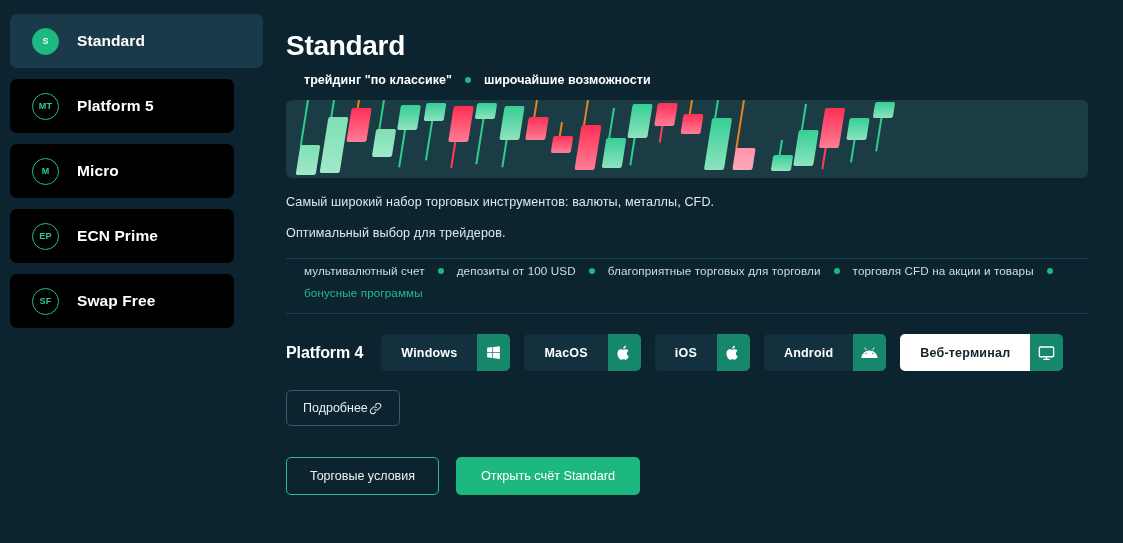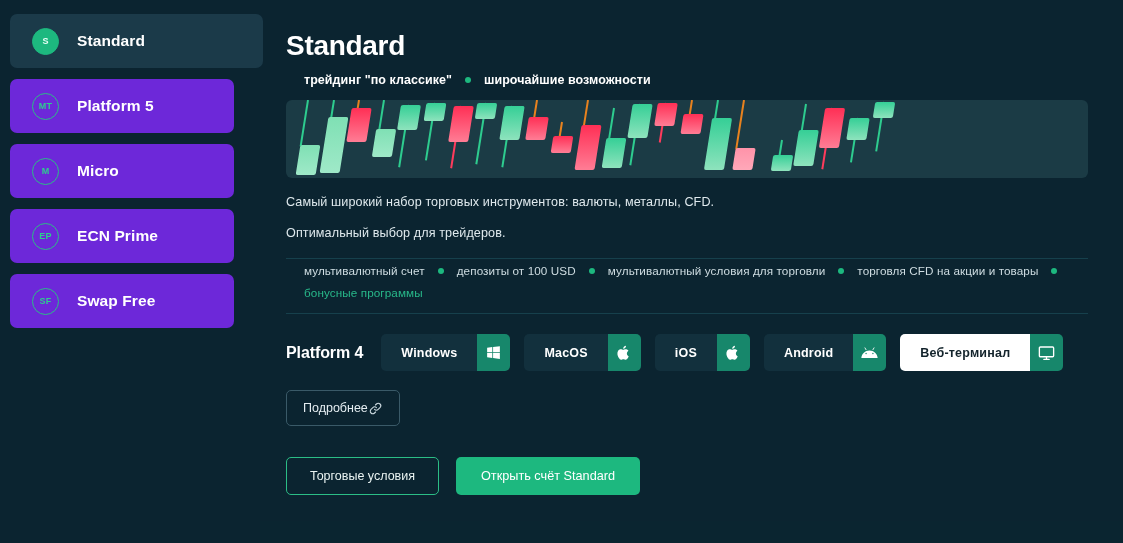--- a/index.html
+++ b/index.html
@@ -12,21 +12,21 @@
   .page { position: relative; width: 1123px; height: 543px; background: #0b2430; }
 
   
   .sidebar {
     position: absolute; left: 0; top: 0; width: 270px; height: 543px;
     padding-top: 14px;
   }
   .side-item {
     position: relative; display: flex; align-items: center;
     height: 54px; margin: 0 0 11px 10px; width: 224px;
-    background: #6d28d9; border-radius: 7px; cursor: pointer;
+    background: #000000; border-radius: 7px; cursor: pointer;
   }
   .side-item.active { width: 253px; background: #1b3a49; }
   .side-badge {
     width: 27px; height: 27px; border-radius: 50%;
     display: flex; align-items: center; justify-content: center;
     margin-left: 22px; flex: none;
     font-size: 9px; font-weight: bold; letter-spacing: .2px;
     color: #2ecc8f; border: 1px solid #2bbd86; background: transparent;
   }
   .side-item.active .side-badge {
@@ -209,21 +209,21 @@
     <div class="desc">Самый широкий набор торговых инструментов: валюты, металлы, CFD.</div>
     <div class="desc">Оптимальный выбор для трейдеров.</div>
 
     <div class="rule"></div>
 
     <div class="features" id="features">
         <span class="feat">мультивалютный счет</span>
         <i class="dot"></i>
         <span class="feat">депозиты от 100 USD</span>
         <i class="dot"></i>
-        <span class="feat">мультивалютный условия для торговли</span>
+        <span class="feat">благоприятные торговых для торговли</span>
         <i class="dot"></i>
         <span class="feat">торговля CFD на акции и товары</span>
         <i class="dot"></i>
         <span class="feat hl">бонусные программы</span>
       </div>
 
     <div class="rule2"></div>
 
     <div class="plat-row">
       <div class="plat-label">Platform 4</div>

